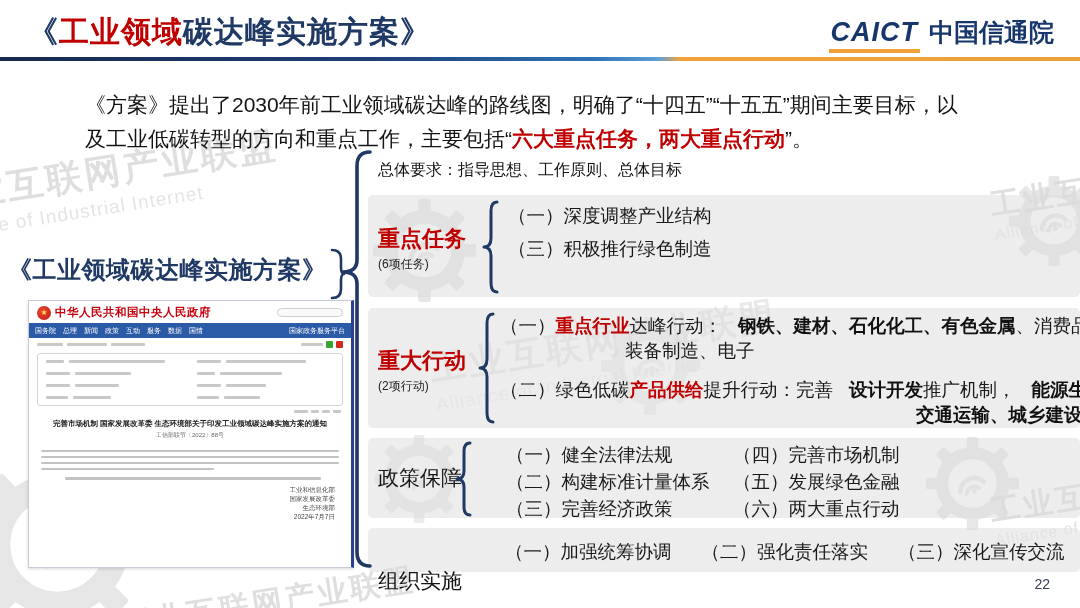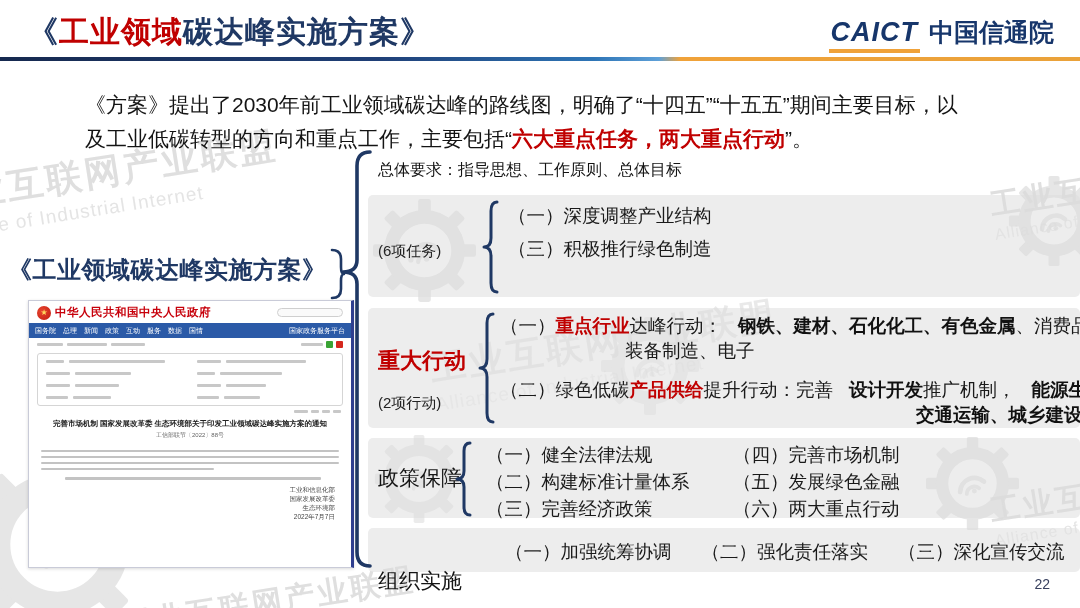--- a/index.html
+++ b/index.html
@@ -30,21 +30,21 @@
   
   .band { position:absolute; left:368px; width:712px; background:#ededed; border-radius:5px; z-index:1; }
   #band-tasks  { top:195px; height:102px; }
   #band-actions{ top:308px; height:120px; }
   #band-policy { top:438px; height:80px; }
   #band-impl   { top:528px; height:44px; }
   .tree-line { position:absolute; font-size:16px; color:#141414; z-index:3; }
   .sec-label { position:absolute; z-index:3; text-align:left; }
   .sec-label .red { font-size:22px; font-weight:bold; color:#c00000; }
   .sec-label .blk { font-size:21px; color:#141414; }
-  .sec-sub { font-size:15px; color:#222; margin-top:18px; }
+  .sec-sub { font-size:12px; color:#222; margin-top:2px; }
   .col { position:absolute; z-index:3; font-size:18.5px; color:#1a1a1a; }
   .col .item { height:33px; line-height:33px; white-space:nowrap; }
   .col-tight .item { height:27px; line-height:27px; }
   .brace-svg { position:absolute; z-index:3; }
   .rich { white-space:nowrap; }
   .seg-n { color:#1a1a1a; }
   .seg-r { color:#c00000; font-weight:bold; }
   .seg-b { color:#111; font-weight:bold;margin-left:16px; }
   #actions-content { position:absolute; left:500px; top:313px; width:585px; font-size:18.5px; line-height:25px; z-index:3; }
   #act-item2 { margin-top:14px; }
@@ -259,20 +259,21 @@
 
   <svg class="brace-svg" style="left:340px; top:150px;" width="34" height="418" viewBox="0 0 34 418">
     <path class="navy-stroke" stroke-width="3.6" d="M 30,2 Q 17,2 17,16 L 17,110 Q 17,122 3,122 Q 17,122 17,134 L 17,402 Q 17,416 30,416"></path>
   </svg>
 
   <div class="tree-line" style="left:378px; top:160px;">
     <span>总体要求：</span><span>指导思想、工作原则、总体目标</span>
   </div>
 
   <div class="sec-label" style="left:378px; top:224px;">
+    <div class="red">重点任务</div>
     <div class="sec-sub">(6项任务)</div>
   </div>
   <svg class="brace-svg" style="left:482px; top:200px;" width="18" height="94" viewBox="0 0 18 94">
     <path class="navy-stroke" stroke-width="3" d="M 15,2 Q 9,2 9,11 L 9,38 Q 9,47 2,47 Q 9,47 9,56 L 9,83 Q 9,92 15,92"></path>
   </svg>
   <div class="col" style="left:508px; top:199px;">
     <div class="item">（一）深度调整产业结构</div>
     <div class="item">（三）积极推行绿色制造</div>
   </div>
 
@@ -293,21 +294,21 @@
       <div class="rich ind2"><span class="seg-b">交通运输、城乡建设</span><span class="seg-n">等领域</span></div>
     </div>
   </div>
 
   <div class="sec-label" style="left:378px; top:464px;">
     <div class="blk">政策保障</div>
   </div>
   <svg class="brace-svg" style="left:455px; top:441px;" width="18" height="76" viewBox="0 0 18 76">
     <path class="navy-stroke" stroke-width="3" d="M 15,2 Q 9,2 9,10 L 9,30 Q 9,38 2,38 Q 9,38 9,46 L 9,66 Q 9,74 15,74"></path>
   </svg>
-  <div class="col col-tight" style="left:486px; top:441px;">
+  <div class="col col-tight" style="left:506px; top:441px;">
     <div class="item">（一）健全法律法规</div>
     <div class="item">（二）构建标准计量体系</div>
     <div class="item">（三）完善经济政策</div>
   </div>
   <div class="col col-tight" style="left:733px; top:441px;">
     <div class="item">（四）完善市场机制</div>
     <div class="item">（五）发展绿色金融</div>
     <div class="item">（六）两大重点行动</div>
   </div>
 

